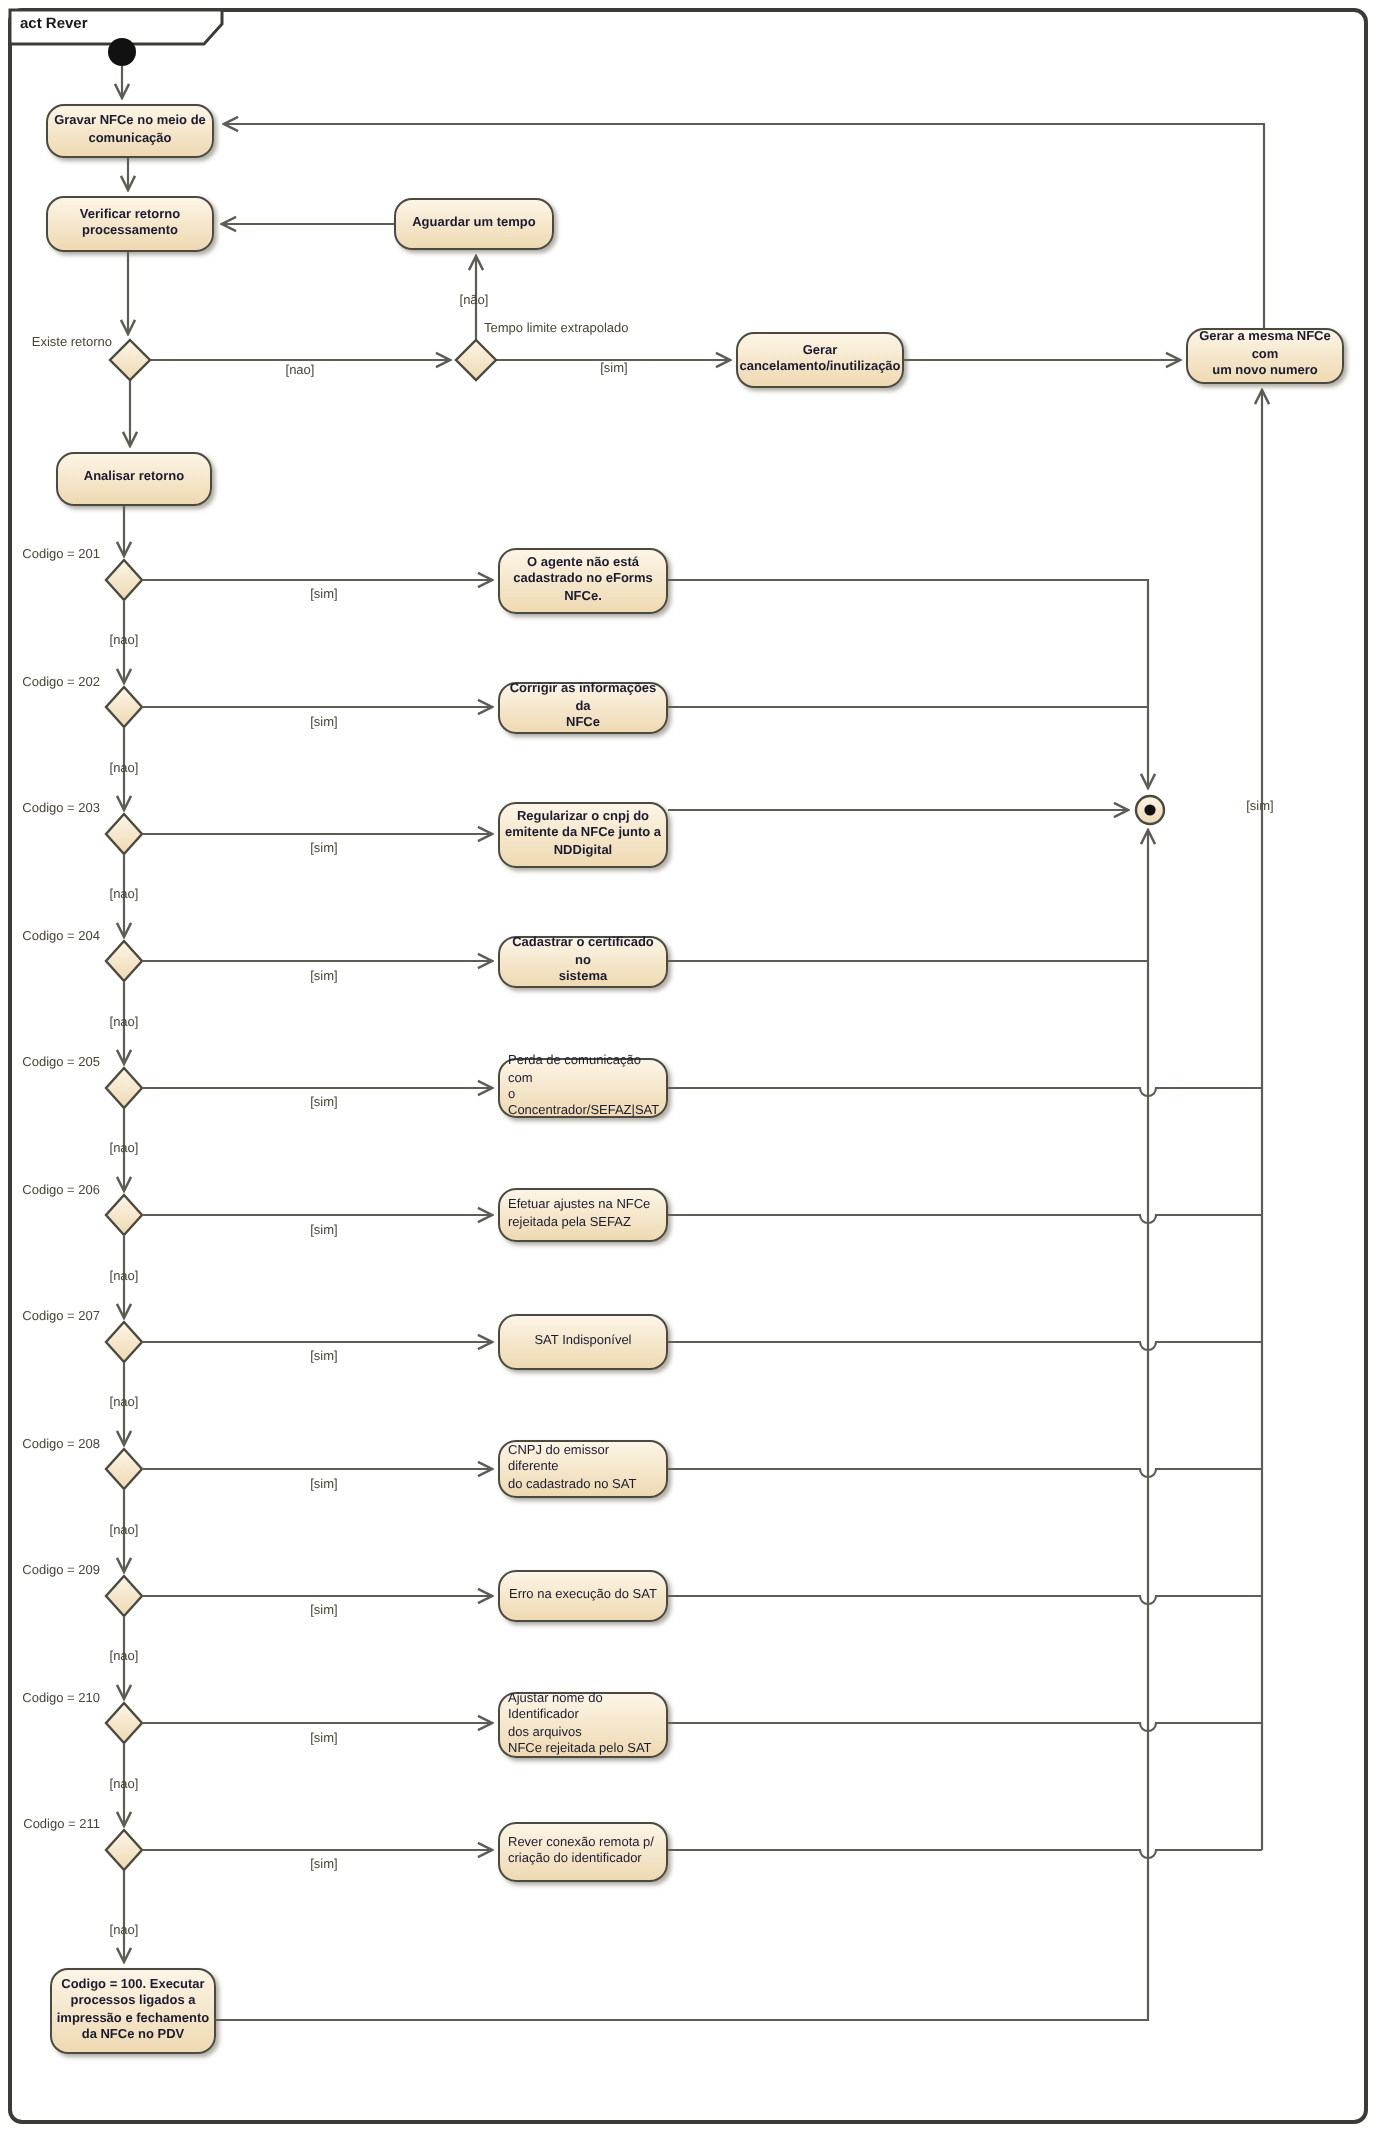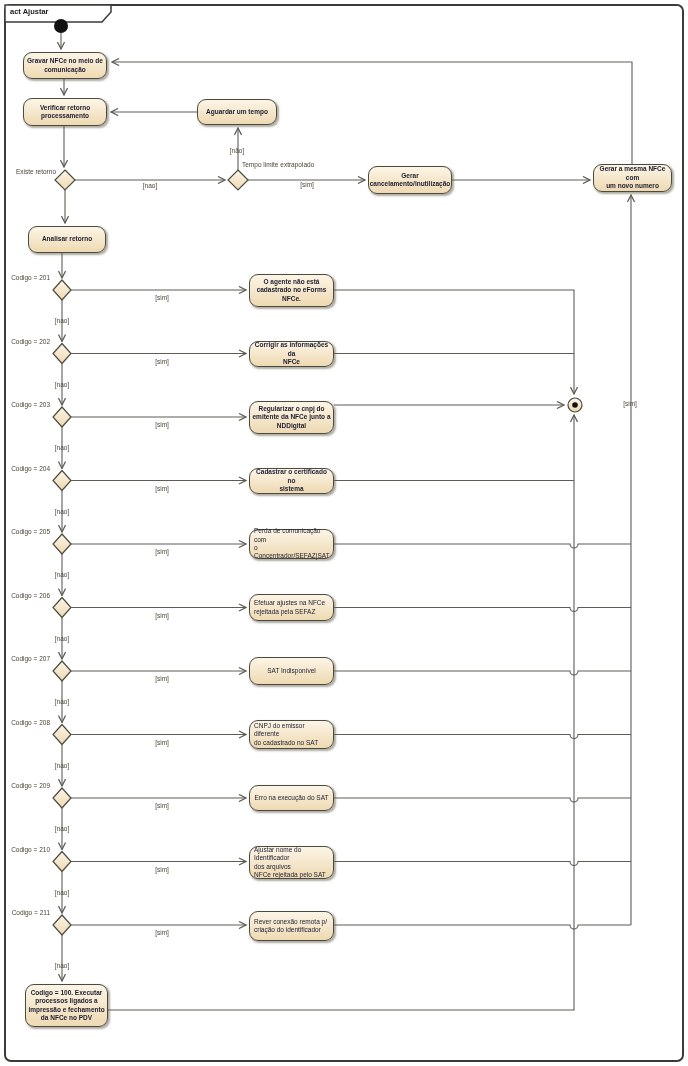--- a/index.html
+++ b/index.html
@@ -106,21 +106,21 @@
         <polygon points="62,851.5 71,861.5 62,871.5 53,861.5" class="shape"></polygon>
         <path d="M71,861.5 H246" class="ln" marker-end="url(#arr)"></path>
         <path d="M334,861.5 H570 a4,4 0 0 0 8,0 H631" class="ln"></path>
         <path d="M62,871.5 V913" class="ln" marker-end="url(#arr)"></path>
         <polygon points="62,915 71,925 62,935 53,925" class="shape"></polygon>
         <path d="M71,925 H246" class="ln" marker-end="url(#arr)"></path>
         <path d="M334,925 H570 a4,4 0 0 0 8,0 H631" class="ln"></path>
       </g>
   </svg>
 
-  <div class="tab-label">act Ajustar</div>
+  <div class="tab-label">act Rever</div>
 
   <div class="act bold" style="left:23px;top:52px;width:84px;height:27px;">Gravar NFCe no meio de
 comunicação</div>
   <div class="act bold" style="left:23px;top:98px;width:84px;height:28px;">Verificar retorno
 processamento</div>
   <div class="act bold" style="left:197px;top:99px;width:80px;height:26px;">Aguardar um tempo</div>
   <div class="act bold" style="left:368px;top:166px;width:84px;height:28px;">Gerar
 cancelamento/inutilização</div>
   <div class="act bold" style="left:593px;top:164px;width:79px;height:28px;">Gerar a mesma NFCe com
 um novo numero</div>

